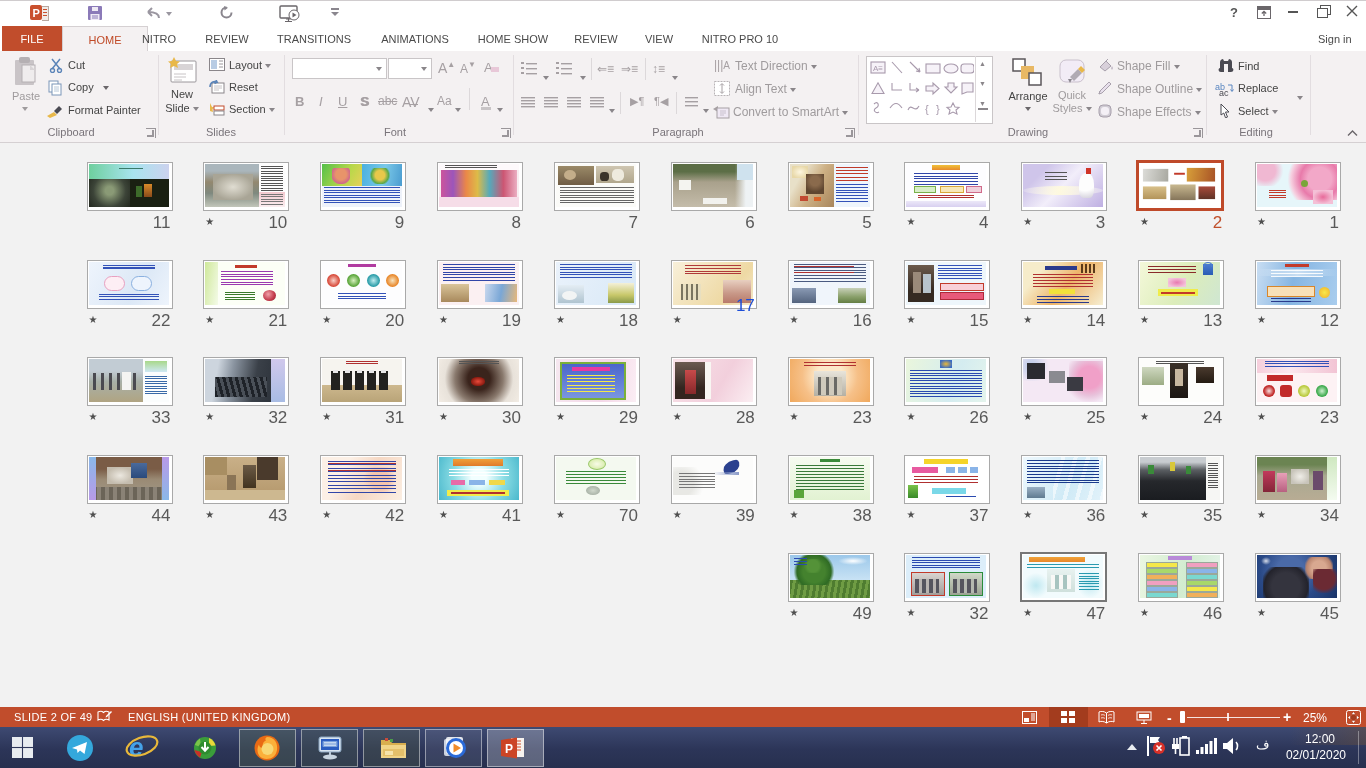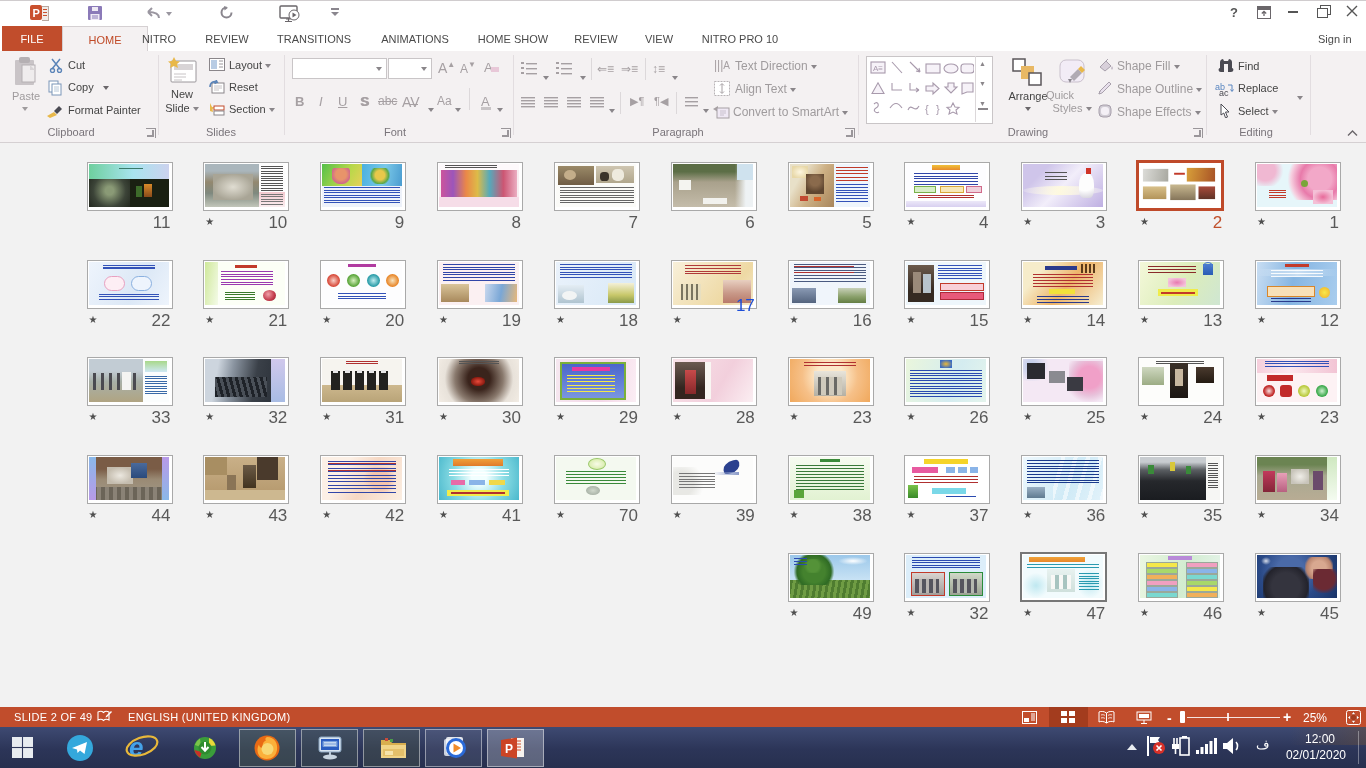--- a/index.html
+++ b/index.html
@@ -296,21 +296,21 @@
         <rect x="17" y="15" width="12" height="12" fill="#fff" stroke="#5a565a" stroke-width="1.5"></rect>
       </svg>
 <div style="position:absolute;left:1002px;top:90px;width:52px;text-align:center;font-size:11px;color:#444">Arrange</div>
 <div style="position:absolute;left:1025px;top:107px;width:0;height:0;border-left:3px solid transparent;border-right:3px solid transparent;border-top:4px solid #6a666a"></div>
 <svg class="ab" style="left:1058px;top:57px" width="30" height="30" viewBox="0 0 30 30">
         <rect x="2" y="3" width="24" height="22" rx="6" fill="#f2ecf6" stroke="#c9c0cc"></rect>
         <path d="M12 20 L20 12 L24 16 L16 24 Z" fill="#b0aab4"></path>
         <path d="M20 12 L23 9 L27 13 L24 16 Z" fill="#e8b84a"></path>
         <path d="M10 22 L14 22 L12 26 Z" fill="#8a868e"></path>
       </svg>
-<div style="position:absolute;left:1046px;top:89px;width:52px;font-size:11px;color:#9f9b9d">Quick</div>
+<div style="position:absolute;left:1046px;top:89px;width:52px;text-align:center;font-size:11px;color:#9f9b9d">Quick</div>
 <div style="position:absolute;left:1046px;top:102px;width:52px;text-align:center;font-size:11px;color:#9f9b9d">Styles <span class="dar"></span></div>
 <svg class="ab" style="left:1098px;top:59px" width="15" height="13" viewBox="0 0 15 13">
         <path d="M2 8 L8 2 L13 7 L7 12 Z" fill="#d8d0da" stroke="#a8a0ac"></path>
         <path d="M8 2 L10 0" stroke="#a8a0ac"></path>
         <path d="M13 9 C13 11 15 11 15 9 C15 8 14 7.5 14 7 Z" fill="#c8c0cc"></path>
       </svg>
 <div class="gt" style="position:absolute;left:1117px;top:59px">Shape Fill <span class="dar"></span></div>
 <svg class="ab" style="left:1098px;top:82px" width="15" height="13" viewBox="0 0 15 13">
         <path d="M1 12 L4 11 L13 2 L11 0 L2 9 Z" fill="#e8e0ec" stroke="#a8a0ac"></path>
         <path d="M1 12 L2 9" stroke="#a8a0ac"></path>

